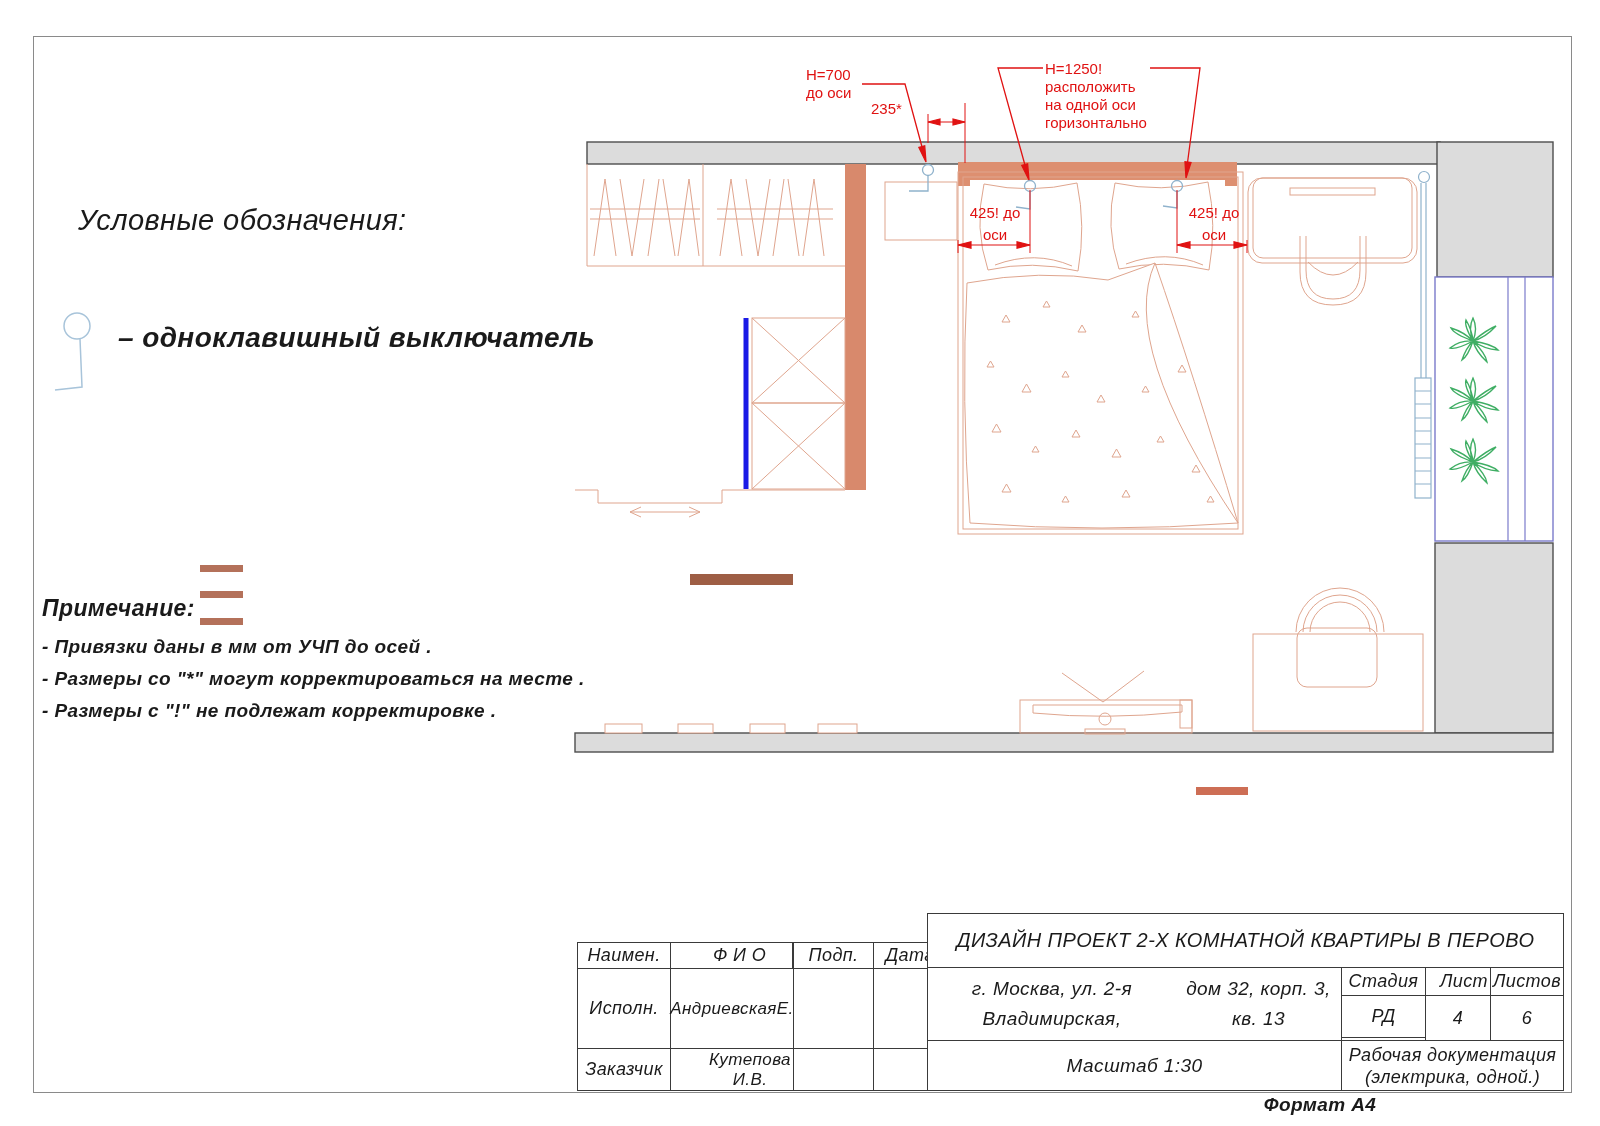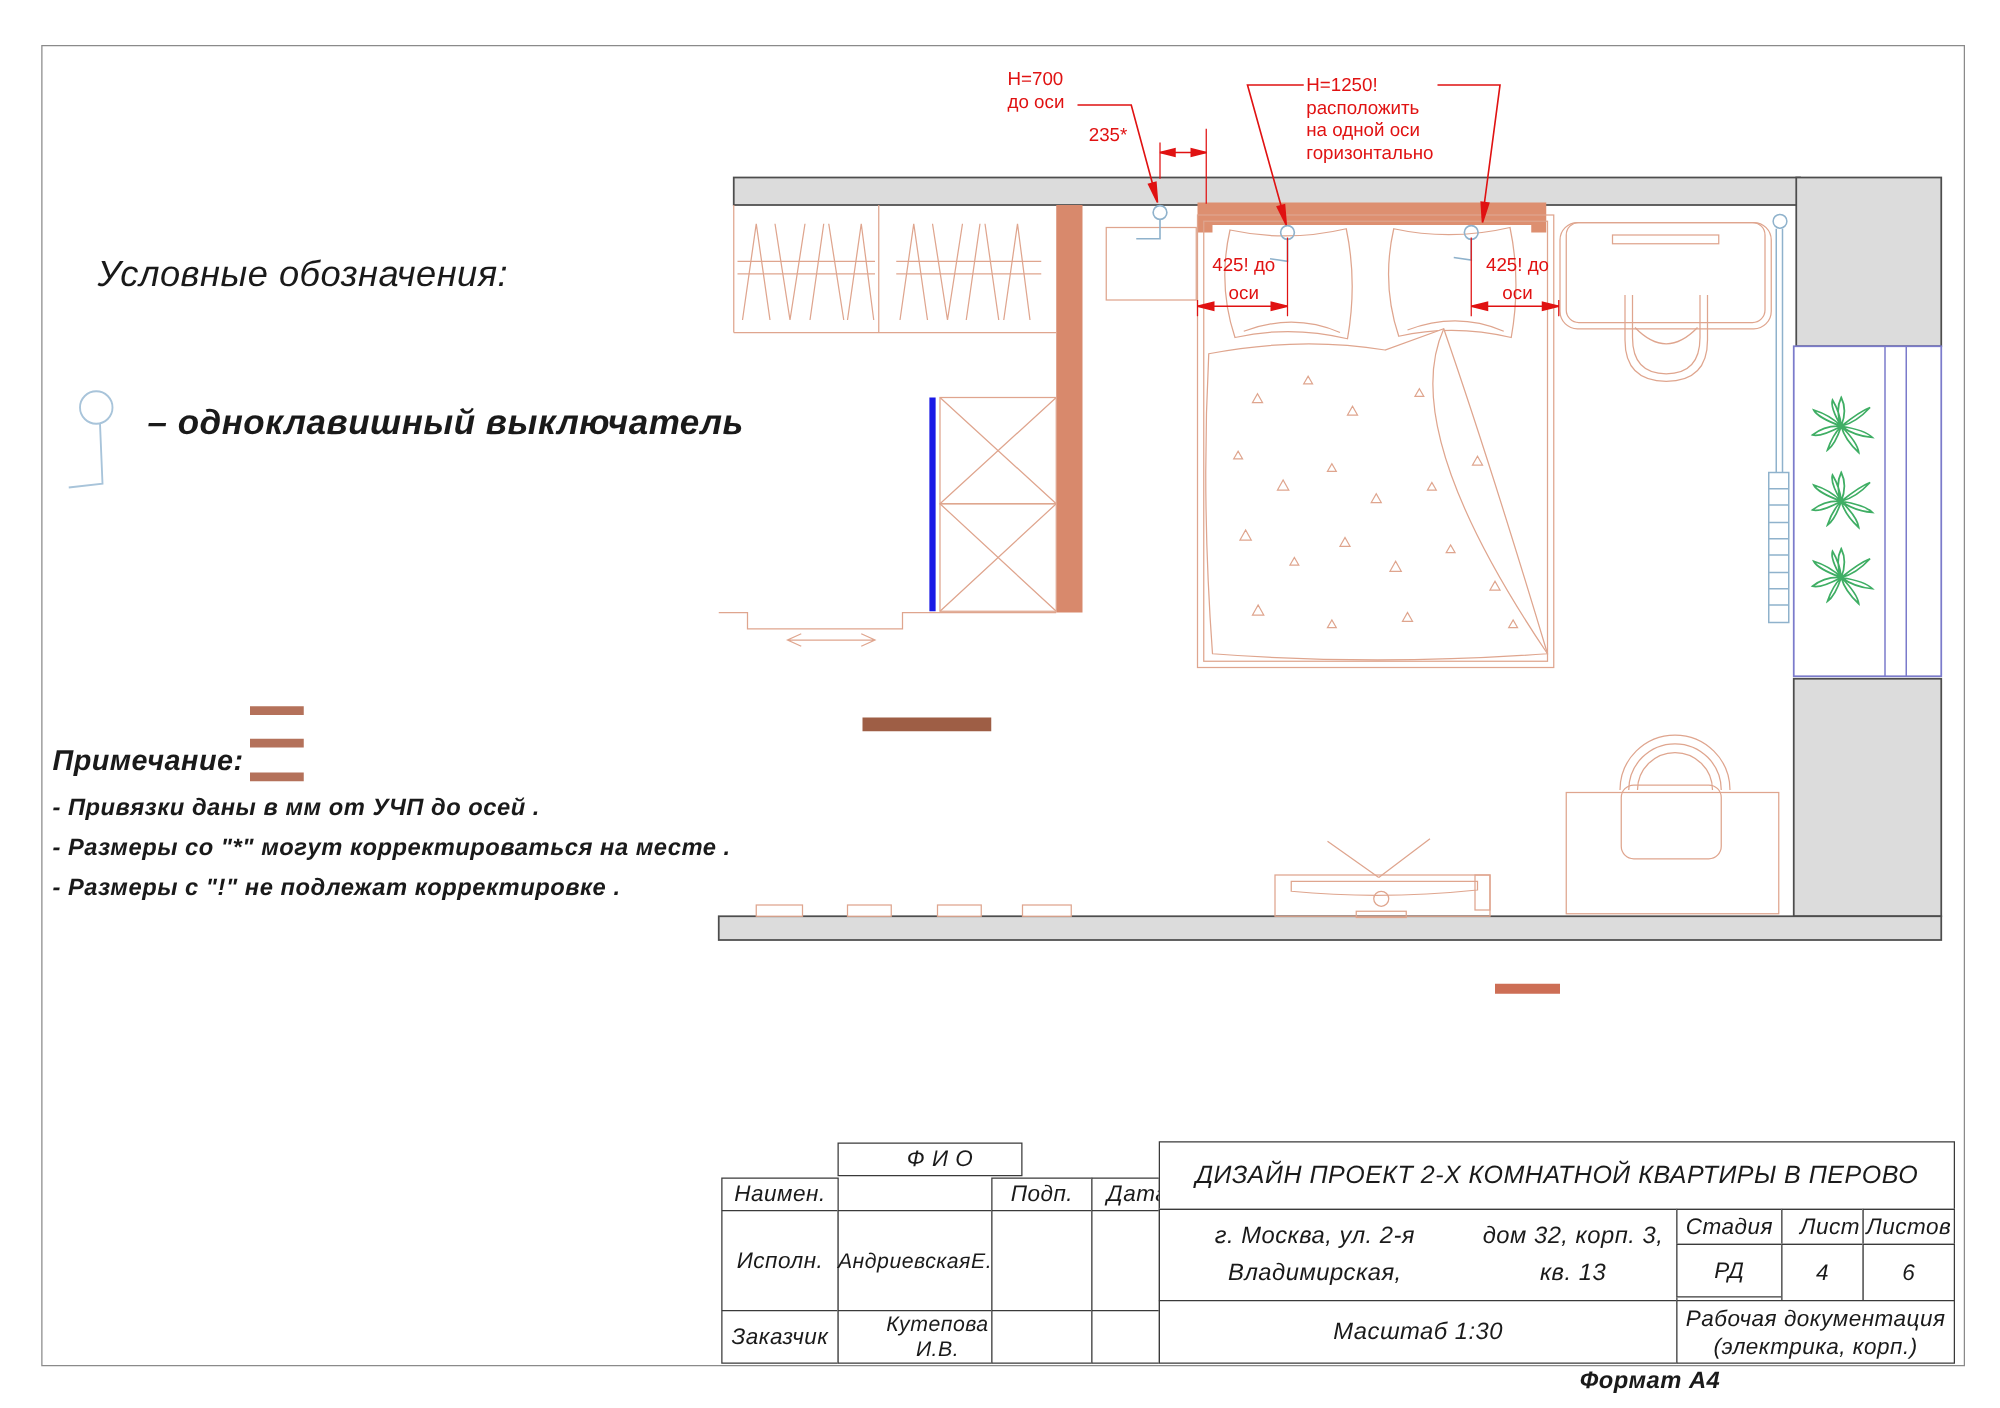--- a/index.html
+++ b/index.html
@@ -225,42 +225,42 @@
 </svg>
 
 <div class="abs cad legend-title">Условные обозначения:</div>
 <div class="abs cad legend-item-label">– одноклавишный выключатель</div>
 
 <div class="abs cad notes-title">Примечание:</div>
 <div class="abs cad note-line" style="top:636px;">- Привязки даны в мм от УЧП до осей .</div>
 <div class="abs cad note-line" style="top:668px;">- Размеры со  "*"  могут корректироваться на месте .</div>
 <div class="abs cad note-line" style="top:700px;">- Размеры с  "!"  не подлежат корректировке .</div>
 
-<div class="abs red" style="left:806px;top:55px;">
+<div class="abs red" style="left:806px;top:66px;">
   <div>H=700</div>
   <div>до оси</div>
 </div>
 <div class="abs red" style="left:871px;top:100px;">235*</div>
 <div class="abs red" style="left:1045px;top:60px;">
   <div>H=1250!</div>
   <div>расположить</div>
   <div>на одной оси</div>
   <div>горизонтально</div>
 </div>
 <div class="abs red center" style="left:956px;top:202px;width:78px;line-height:22px;">
   <div>425! до</div>
   <div>оси</div>
 </div>
 <div class="abs red center" style="left:1175px;top:202px;width:78px;line-height:22px;">
   <div>425! до</div>
   <div>оси</div>
 </div>
 
 <div class="abs cad tb" style="left:577px;top:942px;width:94px;height:27px;">Наимен.</div>
-<div class="abs cad tb" style="left:670px;top:914px;width:148px;height:27px;padding-left:16px;">Ф И О</div>
+<div class="abs cad tb" style="left:670px;top:942px;width:123px;height:27px;padding-left:16px;">Ф И О</div>
 <div class="abs cad tb" style="left:793px;top:942px;width:81px;height:27px;">Подп.</div>
 <div class="abs cad tb" style="left:873px;top:942px;width:55px;height:27px;padding-left:19px;">Дата</div>
 
 <div class="abs cad tb" style="left:577px;top:968px;width:94px;height:81px;">Исполн.</div>
 <div class="abs cad tb" style="left:670px;top:968px;width:124px;height:81px;font-size:17px;">АндриевскаяЕ.</div>
 <div class="abs cad tb" style="left:793px;top:968px;width:81px;height:81px;"></div>
 <div class="abs cad tb" style="left:873px;top:968px;width:55px;height:81px;"></div>
 
 <div class="abs cad tb" style="left:577px;top:1048px;width:94px;height:43px;">Заказчик</div>
 <div class="abs cad tb" style="left:670px;top:1048px;width:124px;height:43px;font-size:17px;padding-left:36px;">Кутепова И.В.</div>
@@ -279,16 +279,16 @@
 <div class="abs cad tb" style="left:1490px;top:967px;width:74px;height:29px;">Листов</div>
 
 <div class="abs cad tb" style="left:1341px;top:995px;width:85px;height:43px;">РД</div>
 <div class="abs cad tb" style="left:1425px;top:995px;width:66px;height:46px;">4</div>
 <div class="abs cad tb" style="left:1490px;top:995px;width:74px;height:46px;">6</div>
 
 <div class="abs cad tb" style="left:927px;top:1040px;width:415px;height:51px;font-size:19px;">Масштаб 1:30</div>
 
 <div class="abs cad tb" style="left:1341px;top:1040px;width:223px;height:51px;flex-direction:column;font-size:18px;line-height:22px;">
   <div>Рабочая документация</div>
-  <div>(электрика, корп.)</div>
+  <div>(электрика, одной.)</div>
 </div>
 
 <div class="abs cad fmt">Формат  А4</div>
 
 </body></html>

